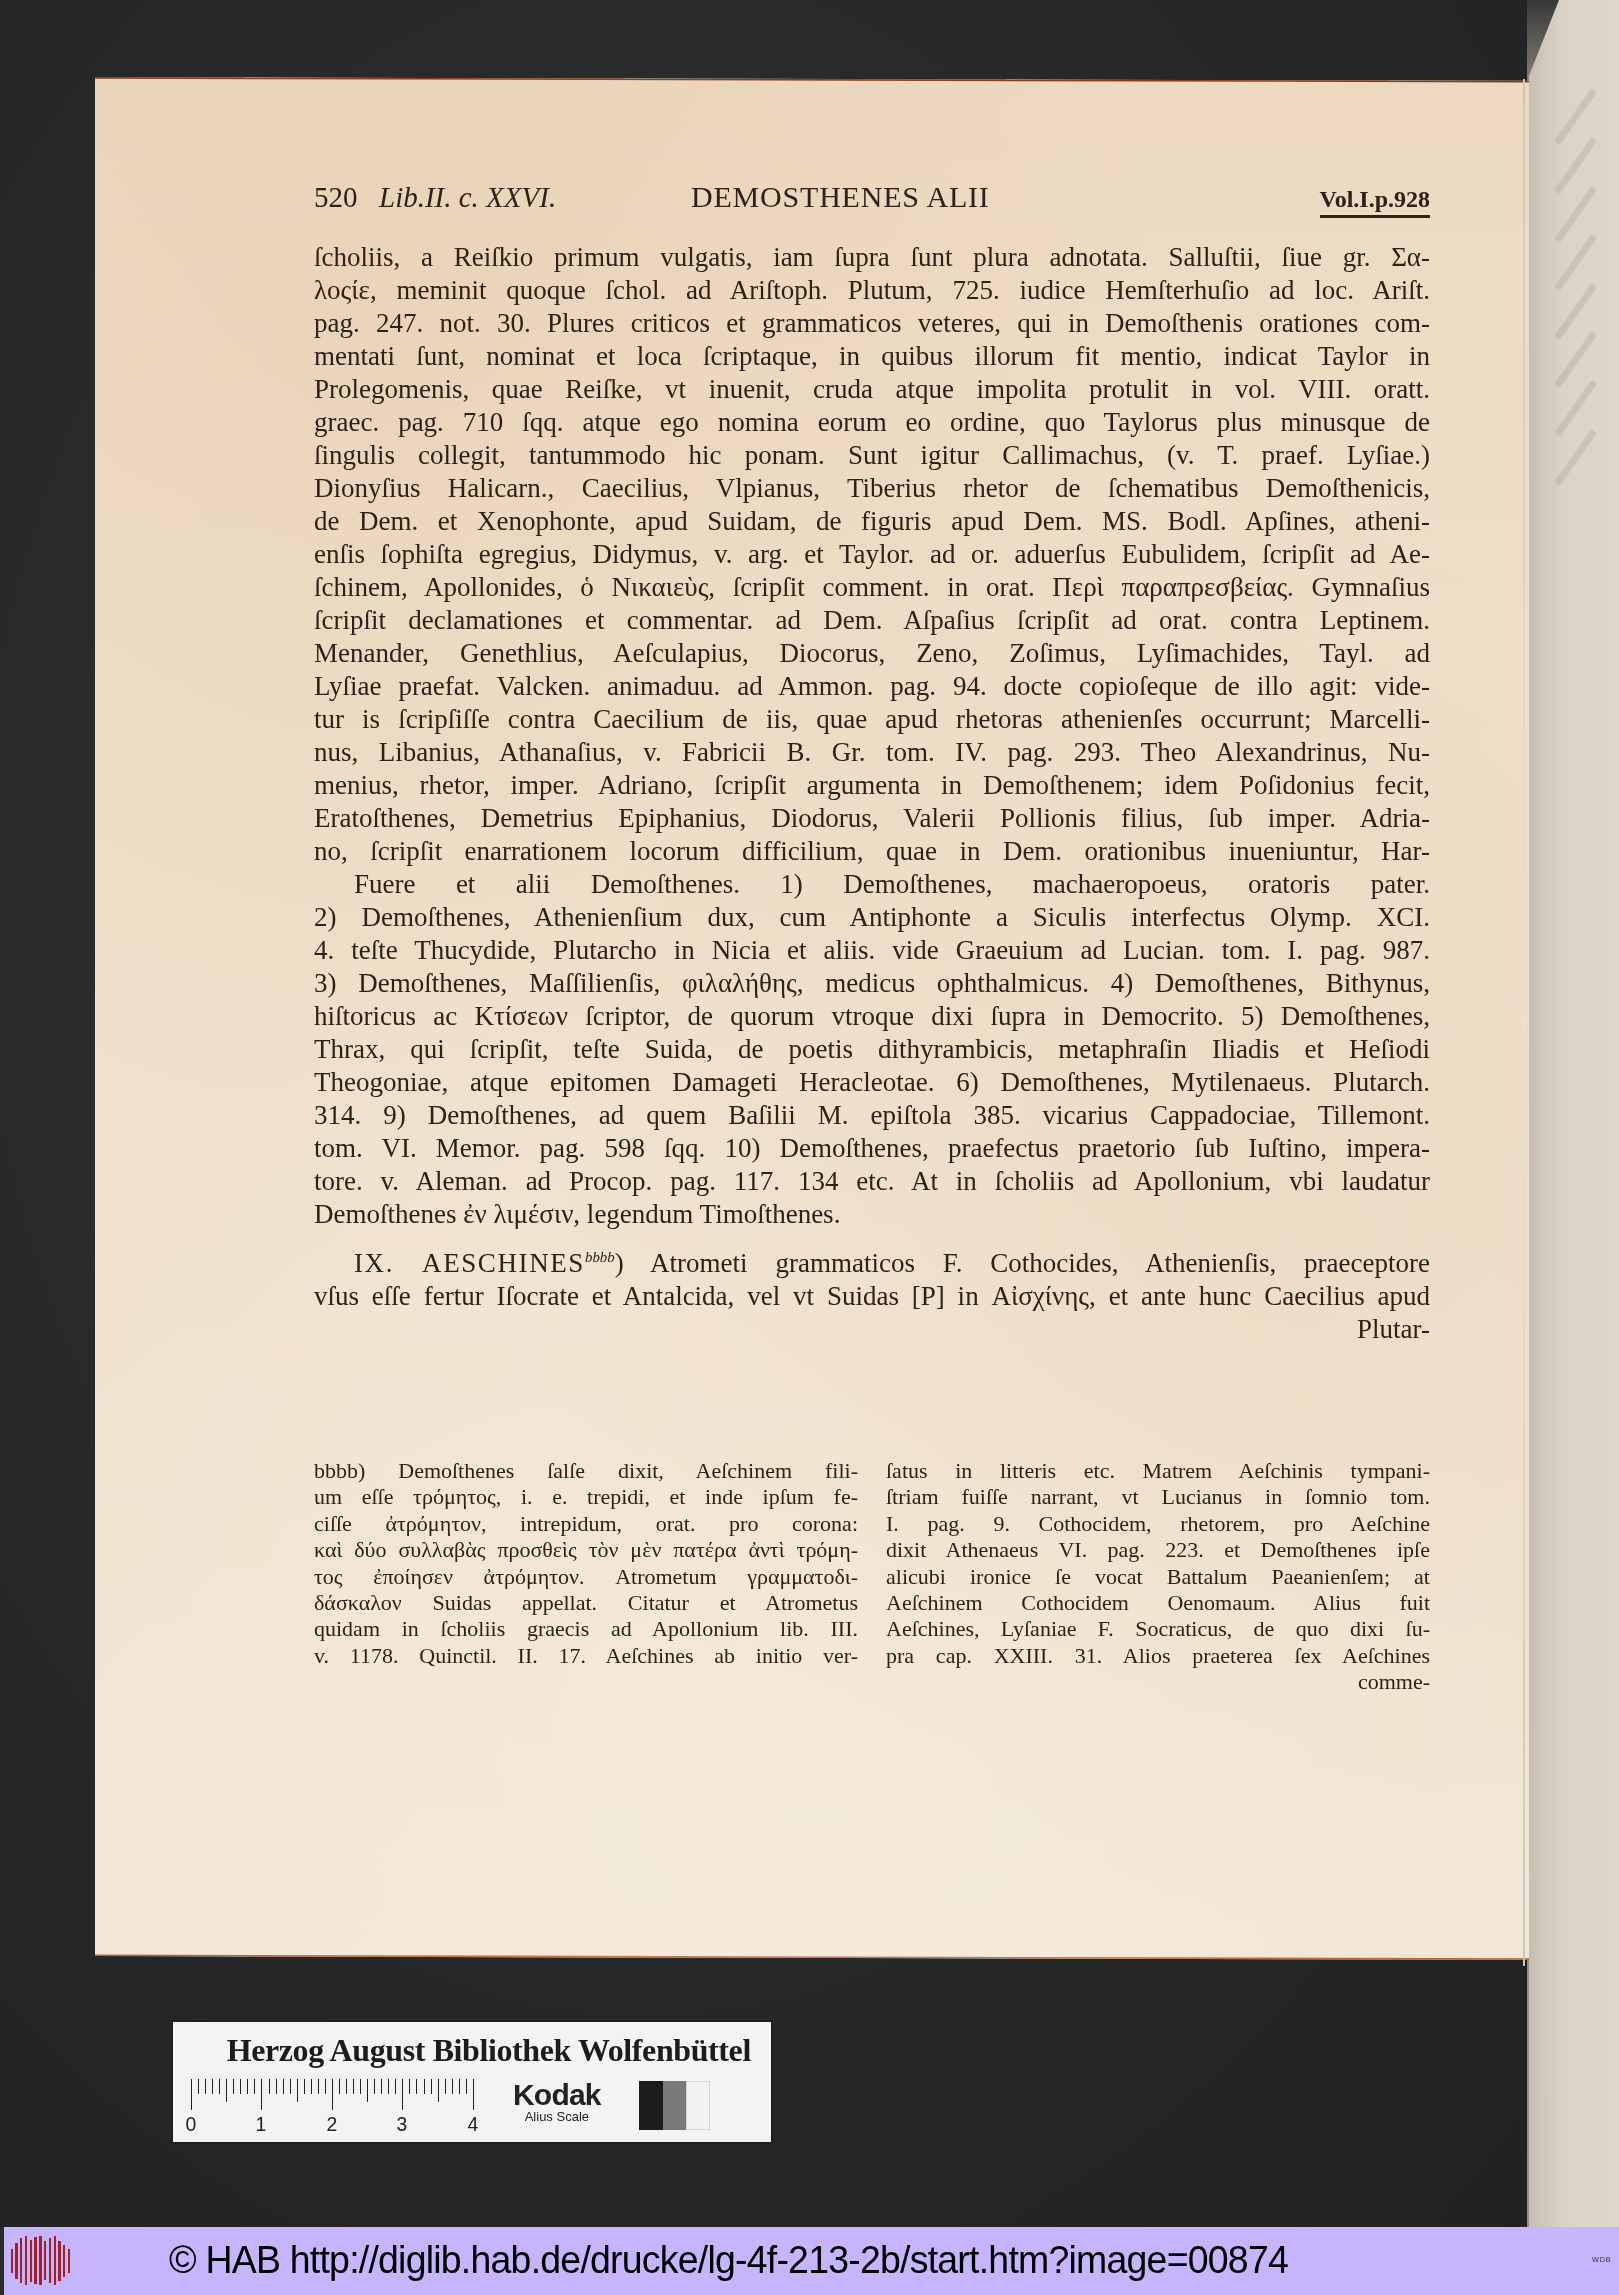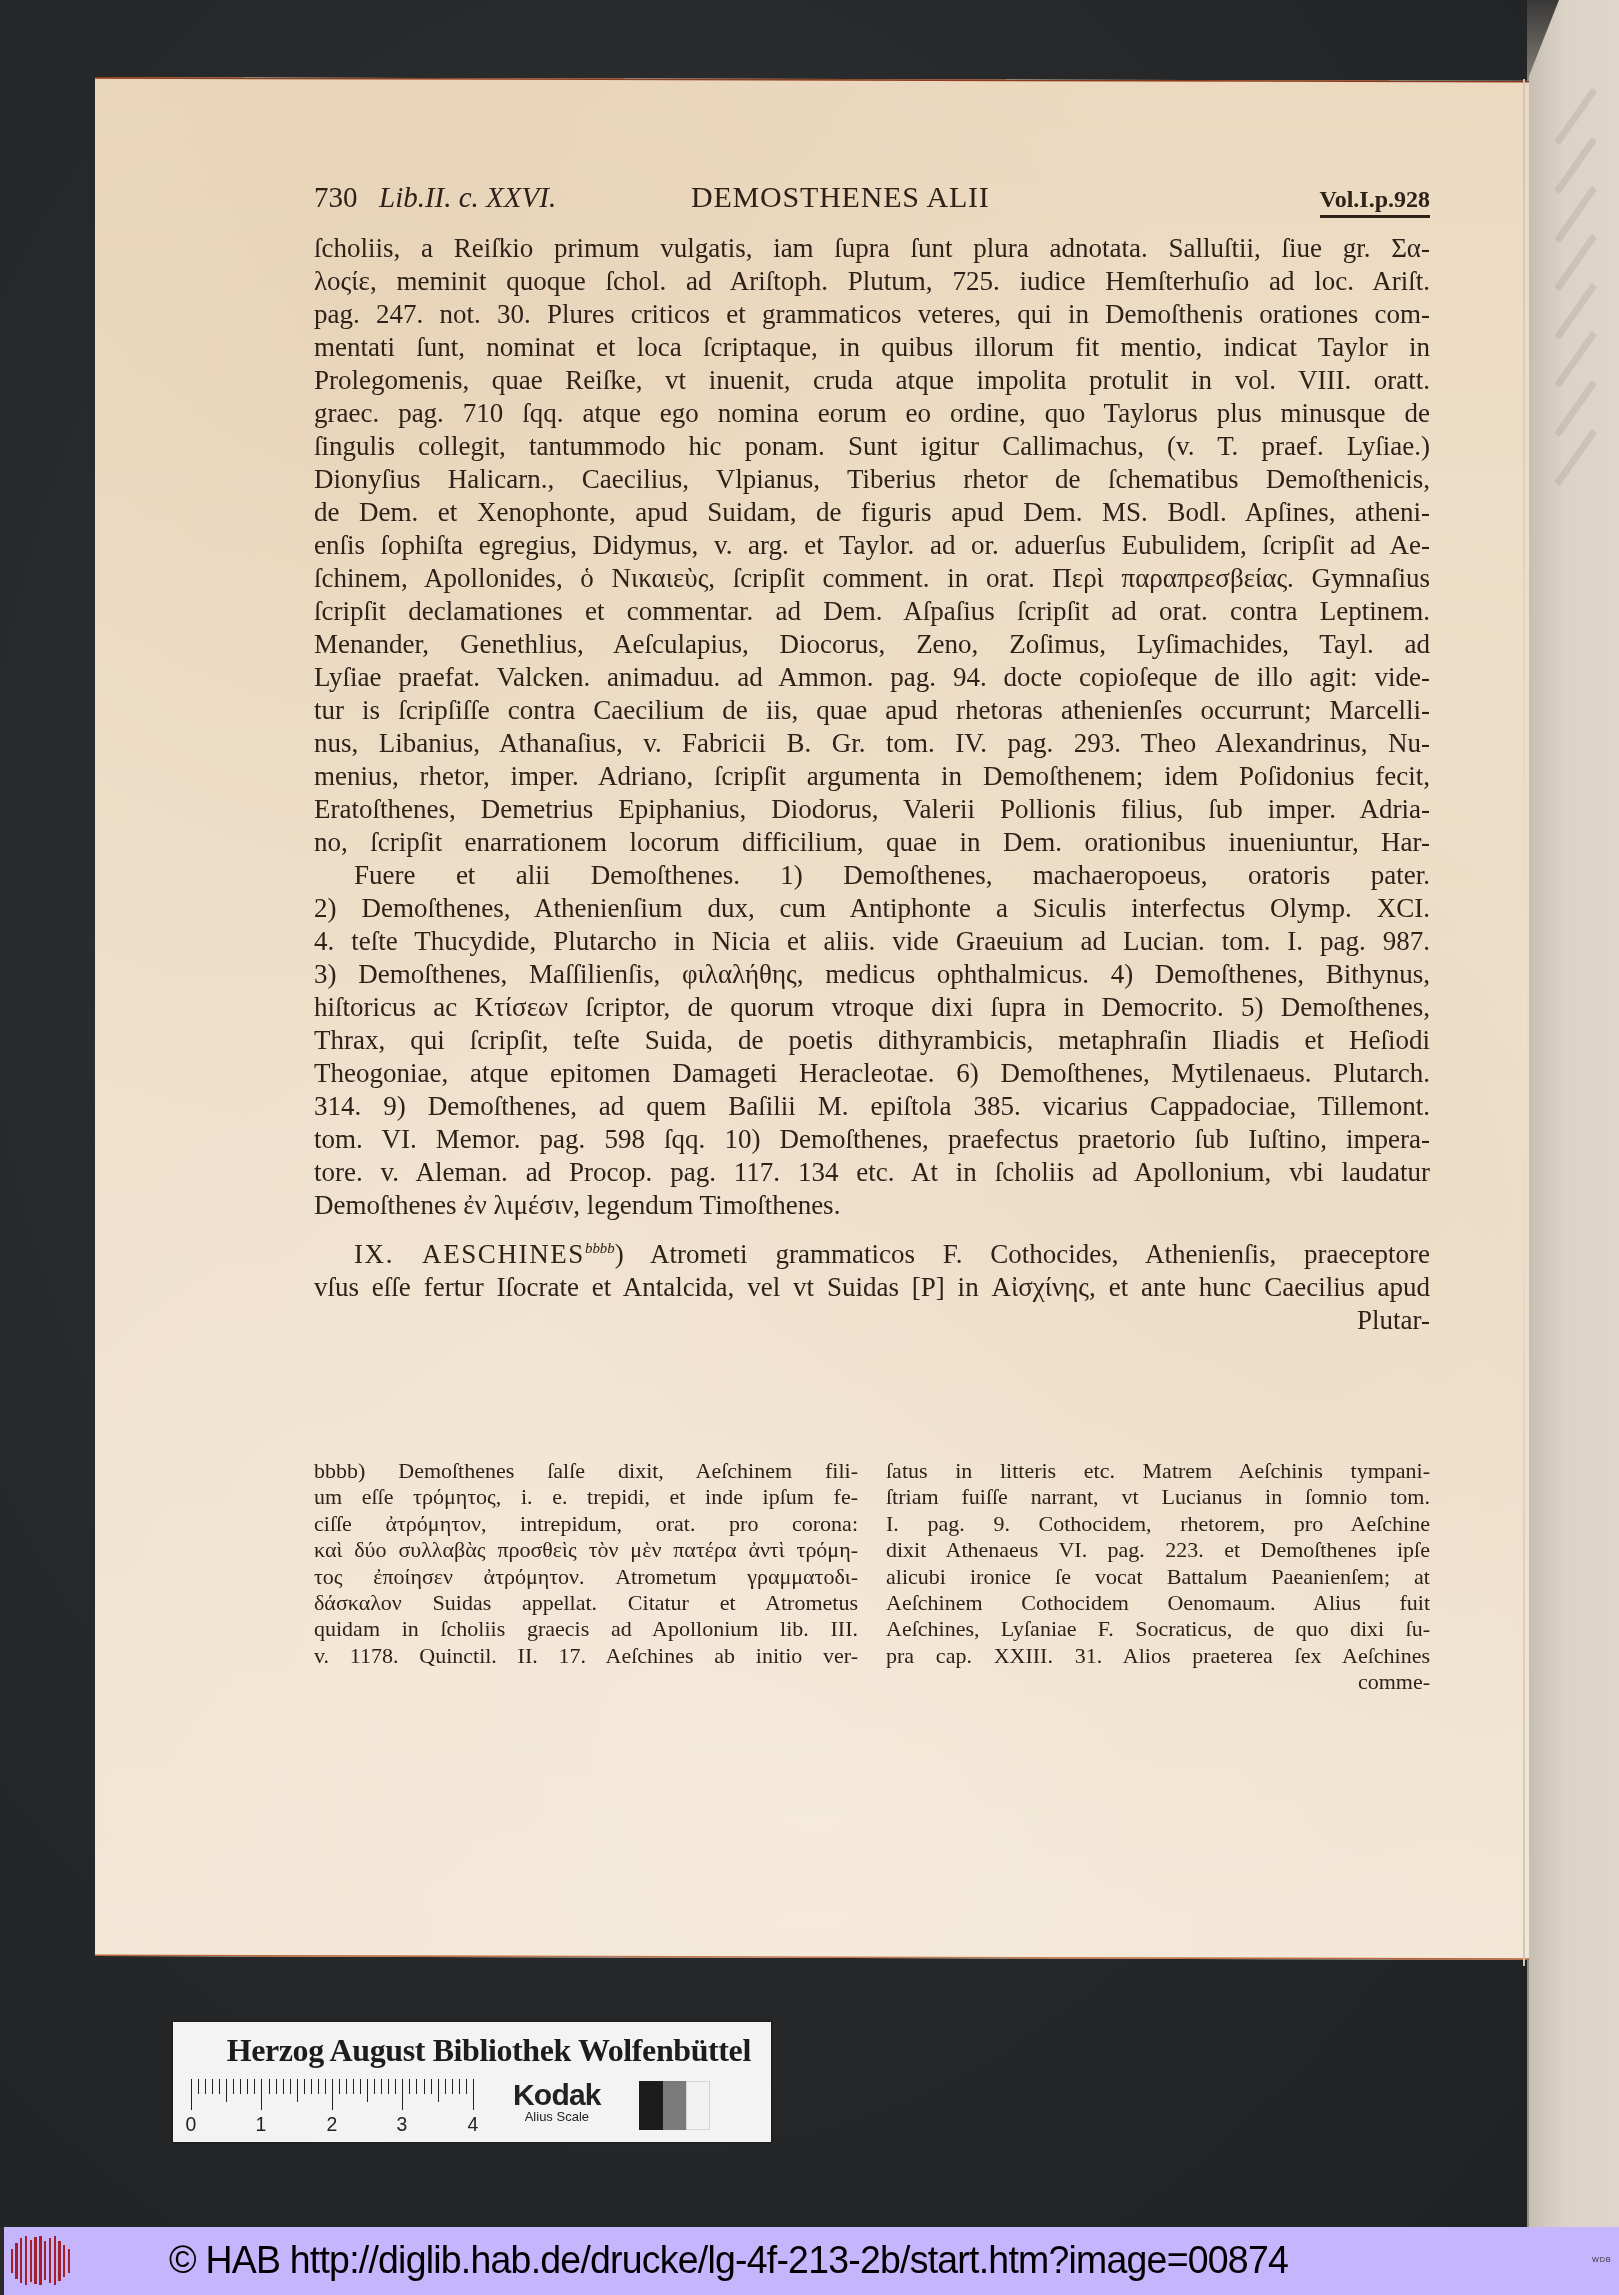--- a/index.html
+++ b/index.html
@@ -104,21 +104,21 @@
       padding-left: 4px;
     }
     .running-head .vol {
       font-size: 24px;
       border-bottom: 3.2px solid #2e2118;
       padding-bottom: 1.6px;
       font-weight: bold;
     }
 
     .body-text {
-      top: 232px;
+      top: 241px;
       font-size: 27px;
       line-height: 33px;
       text-align: justify;
       position: absolute;
     }
     .body-text .line {
       display: block;
       text-align: justify;
       text-align-last: justify;
       white-space: nowrap;
@@ -281,21 +281,21 @@
   <div class="ghost-line" style="top:308px;"></div>
   <div class="ghost-line" style="top:356px;"></div>
   <div class="ghost-line" style="top:405px;"></div>
   <div class="ghost-line" style="top:454px;"></div>
 </div>
 
 <div class="page"></div>
 <div class="fold-line"></div>
 
 <div class="text-block running-head">
-  <span class="pg">730</span>
+  <span class="pg">520</span>
   <span class="chap">Lib.II. c. XXVI.</span>
   <span class="title">DEMOSTHENES ALII</span>
   <span class="vol">Vol.I.p.928</span>
 </div>
 
 <div class="text-block body-text">
   <div>
     <span class="line">ſcholiis, a Reiſkio primum vulgatis, iam ſupra ſunt plura adnotata.  Salluſtii, ſiue gr. Σα-</span>
     <span class="line">λοςίε, meminit quoque ſchol. ad Ariſtoph. Plutum, 725. iudice Hemſterhuſio ad loc. Ariſt.</span>
     <span class="line">pag. 247. not. 30.   Plures criticos et grammaticos veteres, qui in Demoſthenis orationes com-</span>

